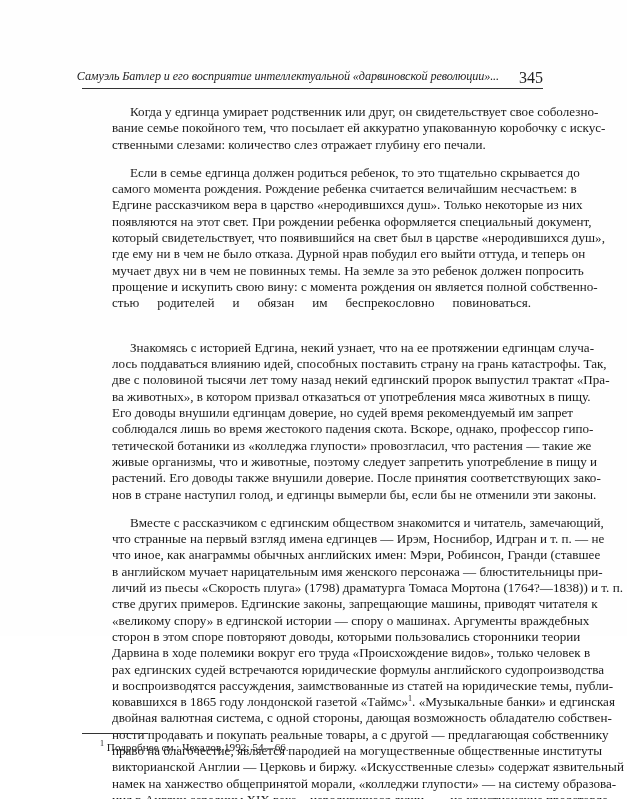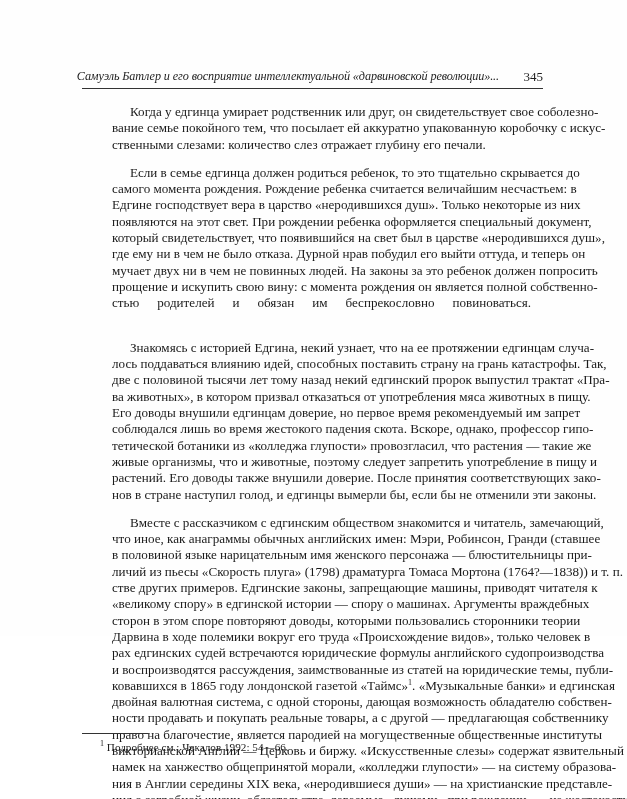--- a/index.html
+++ b/index.html
@@ -37,21 +37,21 @@
       font-style: italic;
       font-size: 12.2px;
       letter-spacing: -0.1px;
       white-space: nowrap;
       color: #1e1e1e;
     }
     .running-head .page-num {
       position: absolute;
       right: 0px;
       top: 1px;
-      font-size: 13px;
+      font-size: 16px;
       color: #1e1e1e;
     }
     .body-text {
       position: absolute;
       left: 82px;
       top: 92px;
       width: 461px;
       font-family: "Liberation Serif", "DejaVu Serif", serif;
       font-size: 13.1px;
       line-height: 16.3px;
@@ -115,47 +115,48 @@
 
     <p>
       <span class="line indent">Когда у едгинца умирает родственник или друг, он свидетельствует свое соболезно-</span>
       <span class="line">вание семье покойного тем, что посылает ей аккуратно упакованную коробочку с искус-</span>
       <span class="line last">ственными слезами: количество слез отражает глубину его печали.</span>
     </p>
 
     <p>
       <span class="line indent">Если в семье едгинца должен родиться ребенок, то это тщательно скрывается до</span>
       <span class="line">самого момента рождения. Рождение ребенка считается величайшим несчастьем: в</span>
-      <span class="line">Едгине господствует вера в царство «неродившихся душ». Только некоторые из них</span>
+      <span class="line">Едгине рассказчиком вера в царство «неродившихся душ». Только некоторые из них</span>
       <span class="line">появляются на этот свет. При рождении ребенка оформляется специальный документ,</span>
       <span class="line">который свидетельствует, что появившийся на свет был в царстве «неродившихся душ»,</span>
       <span class="line">где ему ни в чем не было отказа. Дурной нрав побудил его выйти оттуда, и теперь он</span>
-      <span class="line">мучает двух ни в чем не повинных людей. На законы за это ребенок должен попросить</span>
+      <span class="line">мучает двух ни в чем не повинных темы. На земле за это ребенок должен попросить</span>
       <span class="line">прощение и искупить свою вину: с момента рождения он является полной собственно-</span>
       <span class="line">стью родителей и обязан им беспрекословно повиноваться.</span>
       <span class="line last"></span>
     </p>
 
     <p>
       <span class="line indent">Знакомясь с историей Едгина, некий узнает, что на ее протяжении едгинцам случа-</span>
       <span class="line">лось поддаваться влиянию идей, способных поставить страну на грань катастрофы. Так,</span>
       <span class="line">две с половиной тысячи лет тому назад некий едгинский пророк выпустил трактат «Пра-</span>
       <span class="line">ва животных», в котором призвал отказаться от употребления мяса животных в пищу.</span>
-      <span class="line">Его доводы внушили едгинцам доверие, но первое время рекомендуемый им запрет</span>
+      <span class="line">Его доводы внушили едгинцам доверие, но судей время рекомендуемый им запрет</span>
       <span class="line">соблюдался лишь во время жестокого падения скота. Вскоре, однако, профессор гипо-</span>
       <span class="line">тетической ботаники из «колледжа глупости» провозгласил, что растения — такие же</span>
       <span class="line">живые организмы, что и животные, поэтому следует запретить употребление в пищу и</span>
       <span class="line">растений. Его доводы также внушили доверие. После принятия соответствующих зако-</span>
       <span class="line">нов в стране наступил голод, и едгинцы вымерли бы, если бы не отменили эти законы.</span>
     </p>
 
     <p>
       <span class="line indent">Вместе с рассказчиком с едгинским обществом знакомится и читатель, замечающий,</span>
+      <span class="line">что странные на первый взгляд имена едгинцев — Ирэм, Носнибор, Идгран и т. п. — не</span>
       <span class="line">что иное, как анаграммы обычных английских имен: Мэри, Робинсон, Гранди (ставшее</span>
-      <span class="line">в половиной языке нарицательным имя женского персонажа — блюстительницы при-</span>
+      <span class="line">в английском мучает нарицательным имя женского персонажа — блюстительницы при-</span>
       <span class="line">личий из пьесы «Скорость плуга» (1798) драматурга Томаса Мортона (1764?—1838)) и т. п.</span>
       <span class="line">стве других примеров. Едгинские законы, запрещающие машины, приводят читателя к</span>
       <span class="line">«великому спору» в едгинской истории — спору о машинах. Аргументы враждебных</span>
       <span class="line">сторон в этом споре повторяют доводы, которыми пользовались сторонники теории</span>
       <span class="line">Дарвина в ходе полемики вокруг его труда «Происхождение видов», только человек в</span>
       <span class="line">рах едгинских судей встречаются юридические формулы английского судопроизводства</span>
       <span class="line">и воспроизводятся рассуждения, заимствованные из статей на юридические темы, публи-</span>
       <span class="line"><span>ковавшихся в 1865 году лондонской газетой «Таймс»</span><sup>1</sup><span>. «Музыкальные банки» и едгинская</span></span>
       <span class="line">двойная валютная система, с одной стороны, дающая возможность обладателю собствен-</span>
       <span class="line">ности продавать и покупать реальные товары, а с другой — предлагающая собственнику</span>

